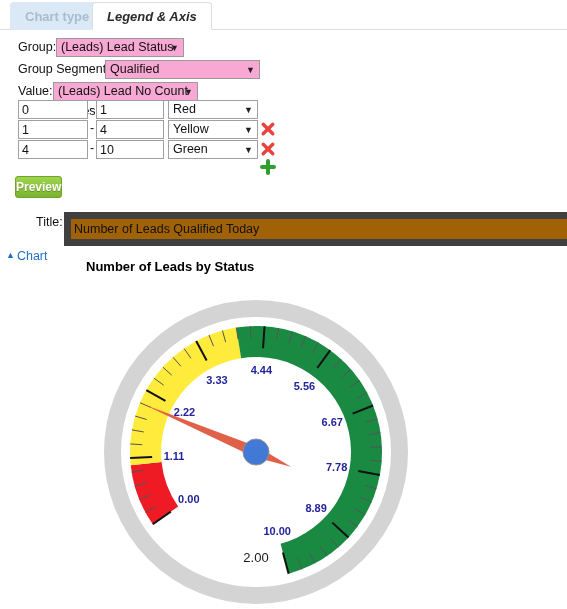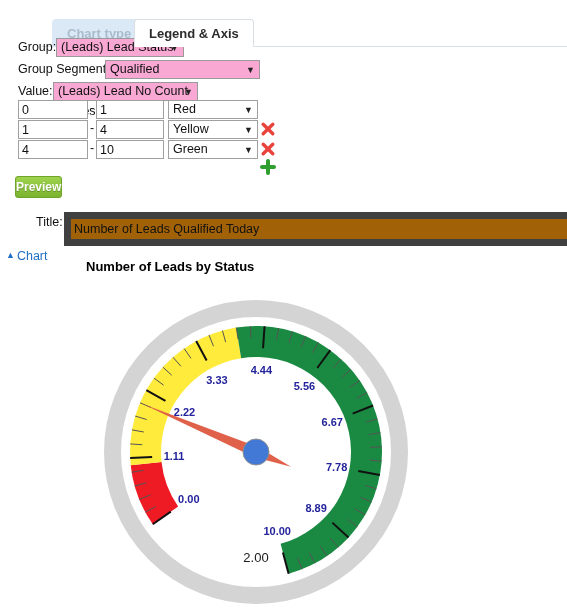--- a/index.html
+++ b/index.html
@@ -10,21 +10,21 @@
     background: #ffffff;
     font-family: "Liberation Sans", sans-serif;
     font-size: 12px;
     color: #1a1a1a;
     overflow: hidden;
   }
   #root { position: relative; width: 567px; height: 609px; }
 
   
   .tabbar {
-    position: absolute; left: 0; top: 17px; width: 517px; height: 30px; margin-left: 42px;
+    position: absolute; left: 0; top: 0; width: 517px; height: 30px;
   }
   .tabbar .tabline {
     position: absolute; left: 0; bottom: 0; width: 567px; height: 1px;
     background: #d9dee3;
   }
   .tab {
     position: absolute; top: 2px; height: 28px;
     padding: 0 14px; line-height: 27px;
     font-size: 13px; font-weight: bold;
     border-radius: 4px 4px 0 0;
@@ -38,20 +38,21 @@
     border: 1px solid #dbe9f6;
     border-bottom: none;
   }
   .tab.active {
     left: 92px;
     background: #ffffff;
     color: #2b2b2b;
     border: 1px solid #d9dee3;
     border-bottom: 1px solid #ffffff;
     z-index: 3;
+    font-style: italic;
   }
 
   
   .form { position: absolute; left: 0; top: 38px; width: 567px; }
   .frow { position: relative; height: 20px; margin-bottom: 2px; }
   .flabel {
     position: absolute; left: 18px; top: 2px;
     font-size: 12.5px; color: #111; white-space: nowrap;
   }
   .sel {

